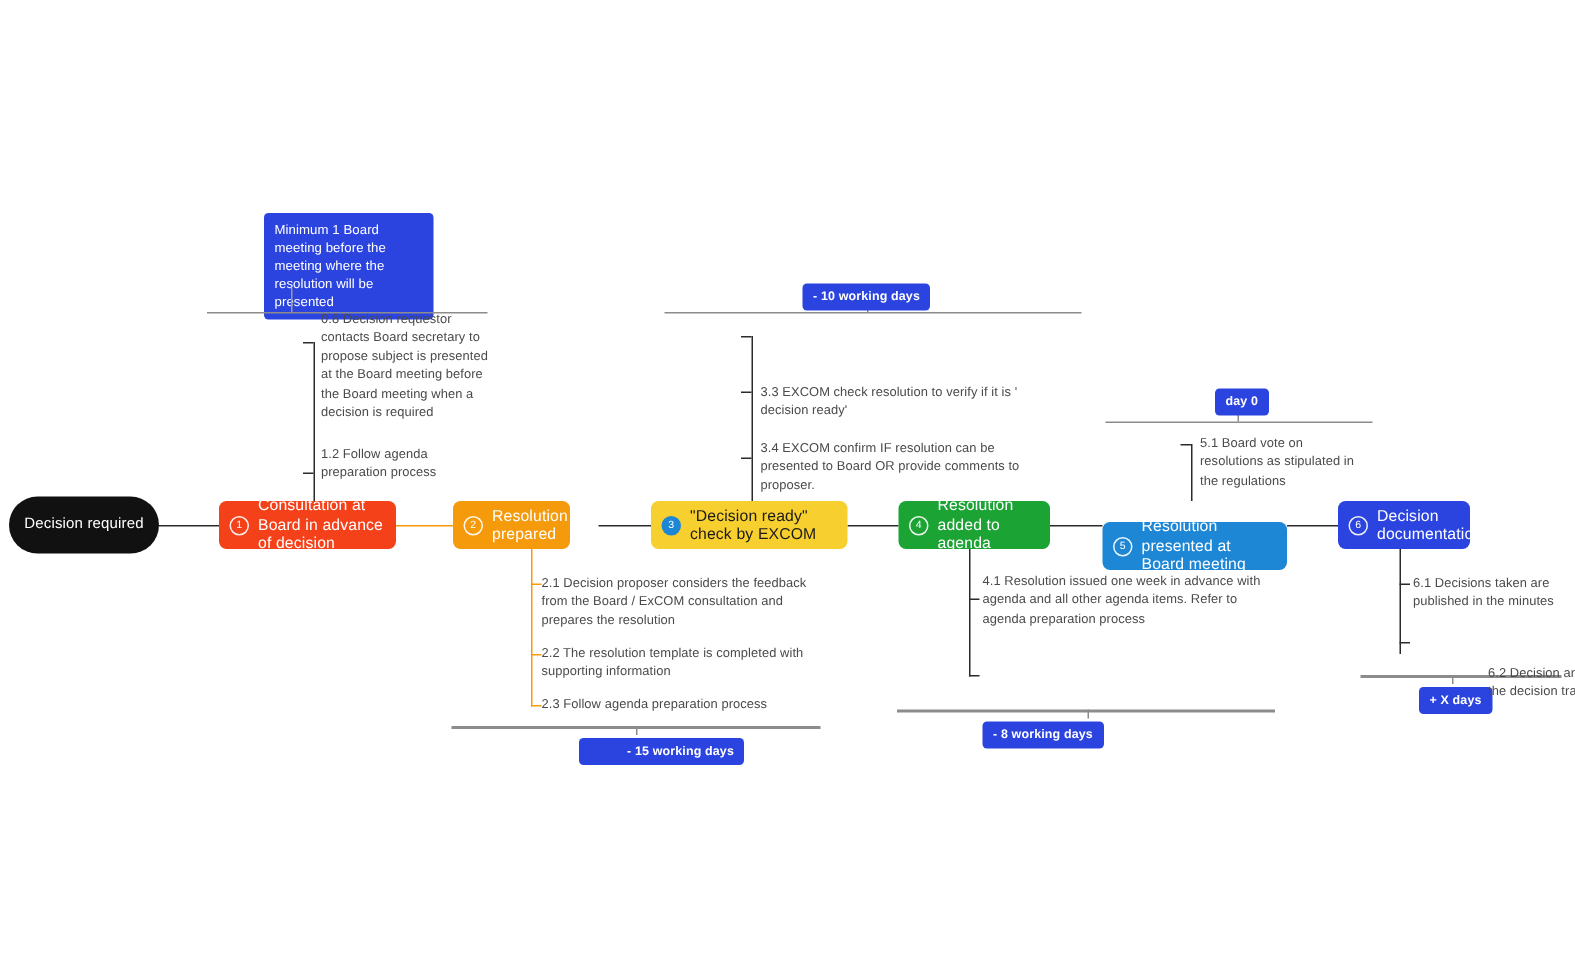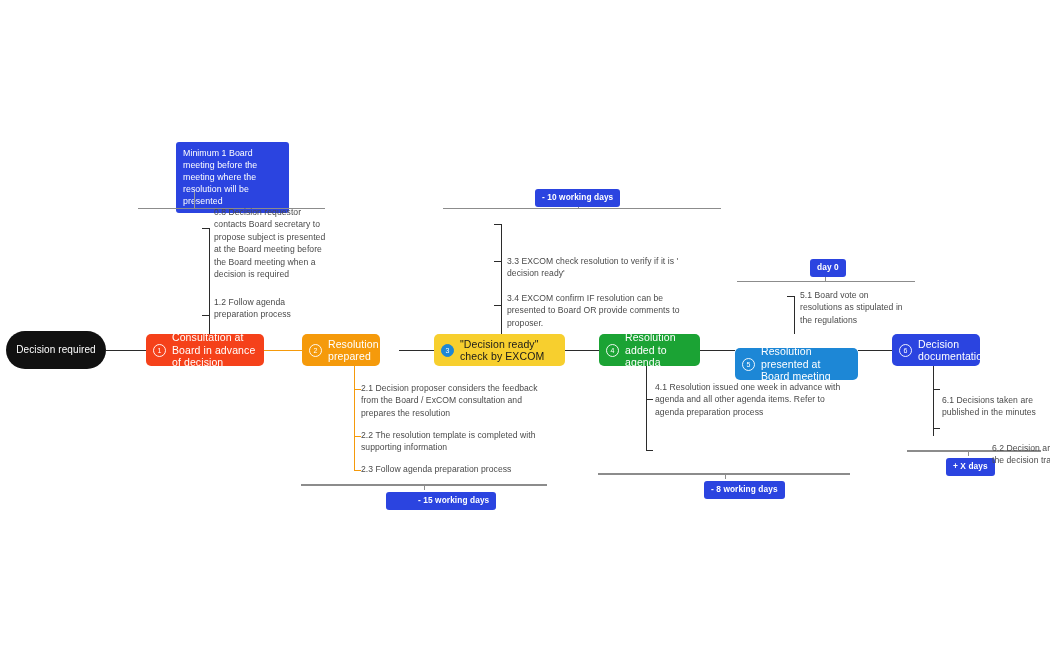--- a/index.html
+++ b/index.html
@@ -139,21 +139,21 @@
   <div class="spanbar" style="left:737px; top:281px; width:178px;"></div>
   <div class="spantick" style="left:825px; top:275px; height:6px;"></div>
   <div class="badge" style="left:810px; top:259px;">day 0</div>
 
   <div class="spanbar thick" style="left:301px; top:484px; width:246px;"></div>
   <div class="spantick" style="left:424px; top:484px; height:6px;"></div>
   <div class="badge" style="left:386px; top:492px;padding-left:32px;">- 15 working days</div>
 
   <div class="spanbar thick" style="left:598px; top:473px; width:252px;"></div>
   <div class="spantick" style="left:725px; top:473px; height:6px;"></div>
-  <div class="badge" style="left:704px; top:481px;text-align:center;">- 8 working days</div>
+  <div class="badge" style="left:655px; top:481px;text-align:center;">- 8 working days</div>
 
   <div class="spanbar thick" style="left:907px; top:450px; width:134px;"></div>
   <div class="spantick" style="left:968px; top:450px; height:6px;"></div>
   <div class="badge" style="left:946px; top:458px;">+ X days</div>
 
   <div class="spine" style="left:209px; top:228px; height:106px; background:#2b2b2b;"></div>
   <div class="tick" style="left:202px; top:228px; background:#2b2b2b;"></div>
   <div class="tick" style="left:202px; top:315px; background:#2b2b2b;"></div>
   <div class="anno" style="left:214px; top:206px; width:112px;">0.8 Decision requestor contacts Board secretary to propose subject is presented at the Board meeting before the Board meeting when a decision is required</div>
   <div class="anno" style="left:214px; top:296px; width:112px;">1.2 Follow agenda preparation process</div>
@@ -178,21 +178,21 @@
   <div class="tick" style="left:646px; top:450px; background:#2b2b2b;"></div>
   <div class="anno" style="left:655px; top:381px; width:200px;">4.1 Resolution issued one week in advance with agenda and all other agenda items. Refer to agenda preparation process</div>
 
   <div class="spine" style="left:794px; top:296px; height:38px; background:#2b2b2b;"></div>
   <div class="tick" style="left:787px; top:296px; background:#2b2b2b;"></div>
   <div class="anno" style="left:800px; top:289px; width:112px;">5.1 Board vote on resolutions as stipulated in the regulations</div>
 
   <div class="spine" style="left:933px; top:366px; height:70px; background:#2b2b2b;"></div>
   <div class="tick" style="left:933px; top:389px; background:#2b2b2b;"></div>
   <div class="tick" style="left:933px; top:428px; background:#2b2b2b;"></div>
-  <div class="anno" style="left:942px; top:382px; width:104px;margin-top:12px;">6.1 Decisions taken are published in the minutes</div>
+  <div class="anno" style="left:942px; top:382px; width:104px;">6.1 Decisions taken are published in the minutes</div>
   <div class="anno" style="left:992px; top:420px; width:104px;margin-top:22px;">6.2 Decision are listed on the decision tracker</div>
 
   <div class="hconn" style="left:106px; top:350px; width:40px;"></div>
   <div class="hconn" style="left:264px; top:350px; width:38px; background:#f59a0b;"></div>
   <div class="hconn" style="left:399px; top:350px; width:35px;"></div>
   <div class="hconn" style="left:565px; top:350px; width:34px;"></div>
   <div class="hconn" style="left:700px; top:350px; width:35px;"></div>
   <div class="hconn" style="left:858px; top:350px; width:34px;"></div>
 
   <div class="node start" style="left:6px; top:331px; width:100px; height:38px;">

